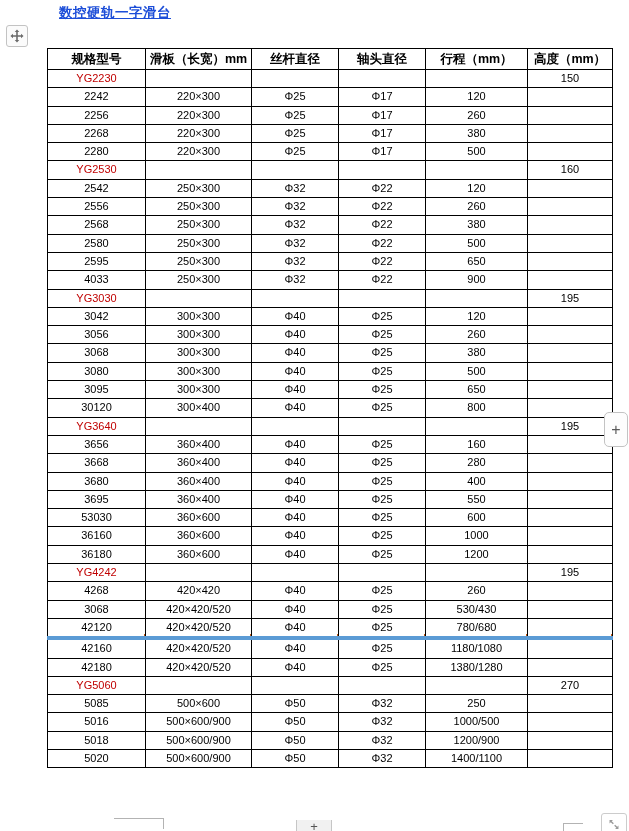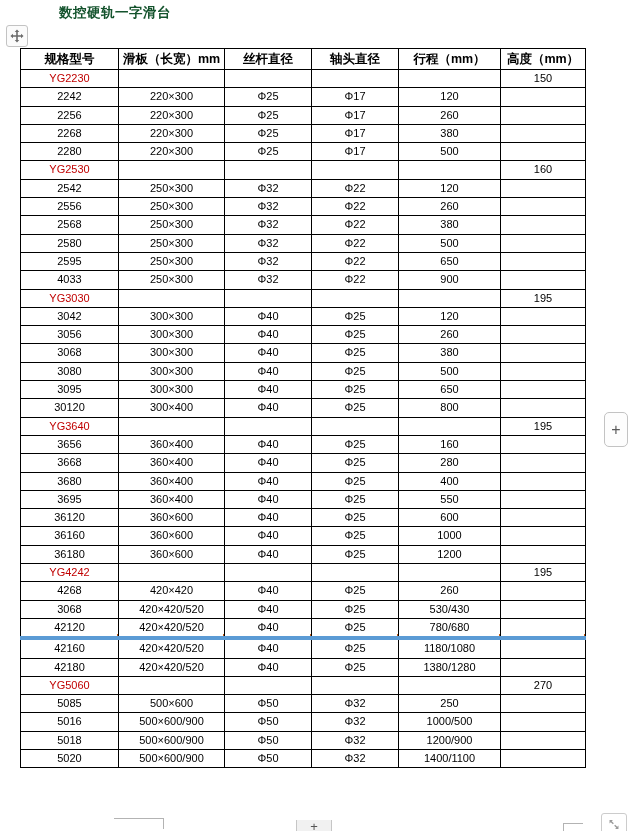--- a/index.html
+++ b/index.html
@@ -6,35 +6,36 @@
   .page {
     position: relative;
     width: 629px; height: 831px;
     background: #ffffff;
     overflow: hidden;
     font-family: "Liberation Sans", "DejaVu Sans", sans-serif;
     color: #000;
   }
   .doc-title {
     position: absolute; left: 59px; top: 4px;
-    font-size: 13.5px; font-weight: bold; color: #14532d;
+    font-size: 13.5px; font-weight: bold; color: #1d4ed8;
     letter-spacing: 0.5px;
+    text-decoration: underline;
   }
   
   .move-handle {
     position: absolute; left: 6px; top: 25px;
     width: 22px; height: 22px;
     border: 1px solid #c3c3c3; border-radius: 3px;
     background: #fbfbfb;
     display: flex; align-items: center; justify-content: center;
     box-sizing: border-box; padding: 0; cursor: move;
   }
   
   table.spec {
-    position: absolute; left: 20px; top: 48px;
+    position: absolute; left: 47px; top: 48px;
     border-collapse: collapse; table-layout: fixed;
     width: 565px;
   }
   table.spec th, table.spec td {
     border: 1px solid #000;
     padding: 0; margin: 0;
     text-align: center; vertical-align: middle;
     overflow: hidden; white-space: nowrap;
     position: relative;
   }
@@ -319,21 +320,21 @@
         </tr>
         <tr>
           <td>3695</td>
           <td>360×400</td>
           <td>Φ40</td>
           <td>Φ25</td>
           <td>550</td>
           <td></td>
         </tr>
         <tr>
-          <td>36120</td>
+          <td>53030</td>
           <td>360×600</td>
           <td>Φ40</td>
           <td>Φ25</td>
           <td>600</td>
           <td></td>
         </tr>
         <tr>
           <td>36160</td>
           <td>360×600</td>
           <td>Φ40</td>

